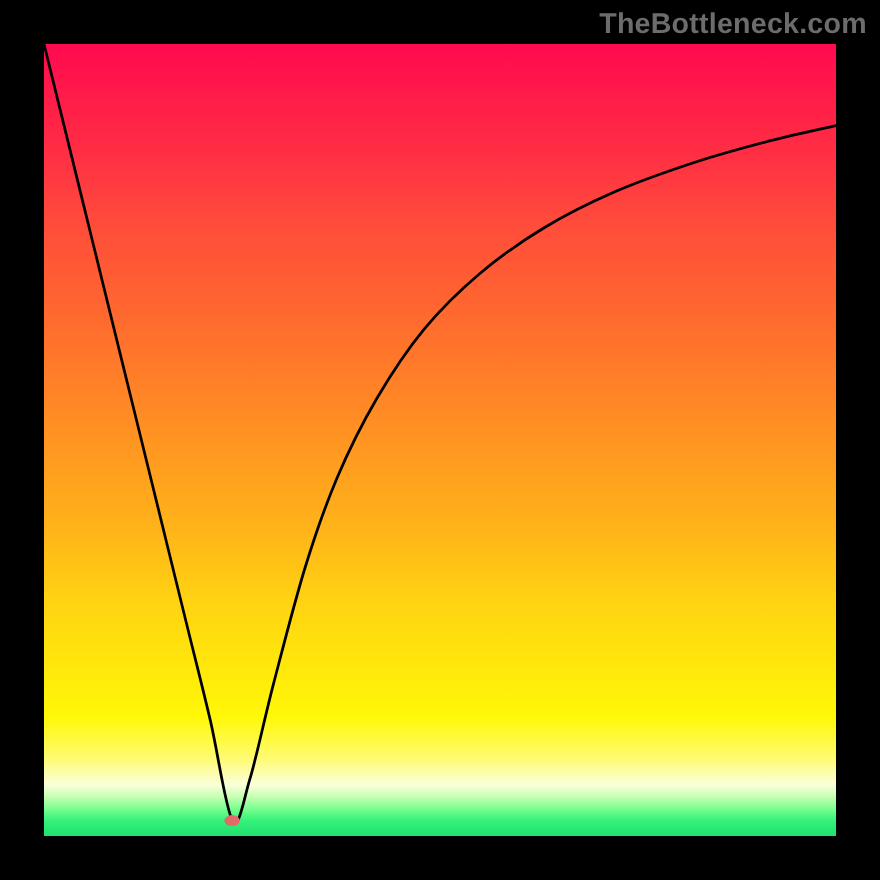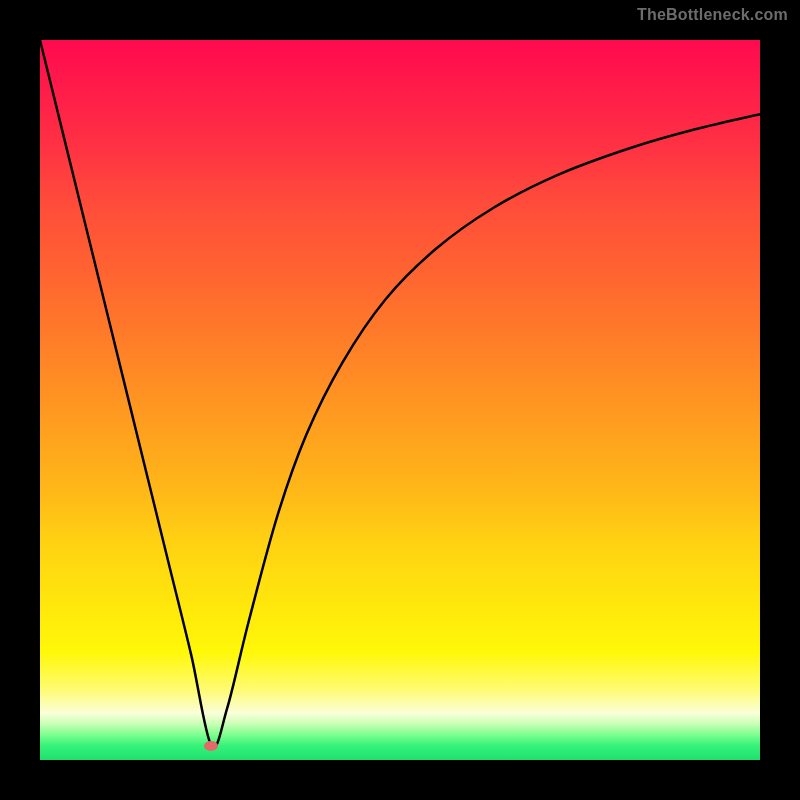--- a/index.html
+++ b/index.html
@@ -41,21 +41,21 @@
       #7cff8f 96.5%,
       #36f27a 98%,
       #1ee06e 100%
     );
   }
   .watermark {
     position: absolute;
     top: 6px;
     right: 12px;
     font-family: Arial, Helvetica, sans-serif;
-    font-size: 16px;
+    font-size: 26px;
     font-weight: 600;
     color: #6c6c6c;
     letter-spacing: 0.2px;
     white-space: nowrap;
   }
   svg.curve {
     position: absolute;
     left: 0;
     top: 0;
     width: 720px;

